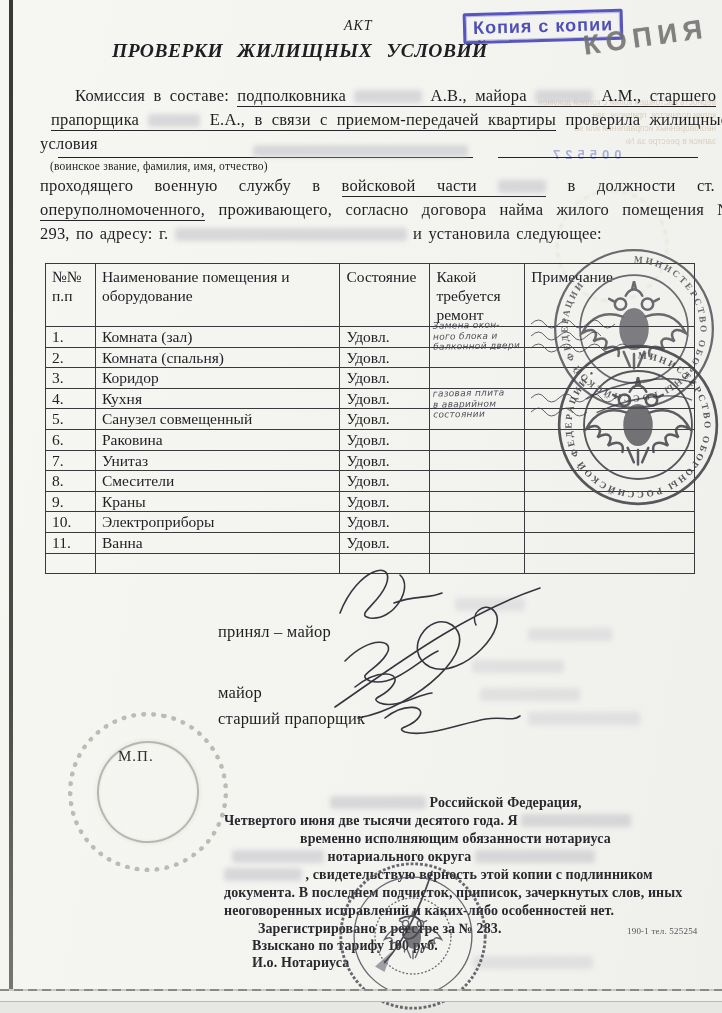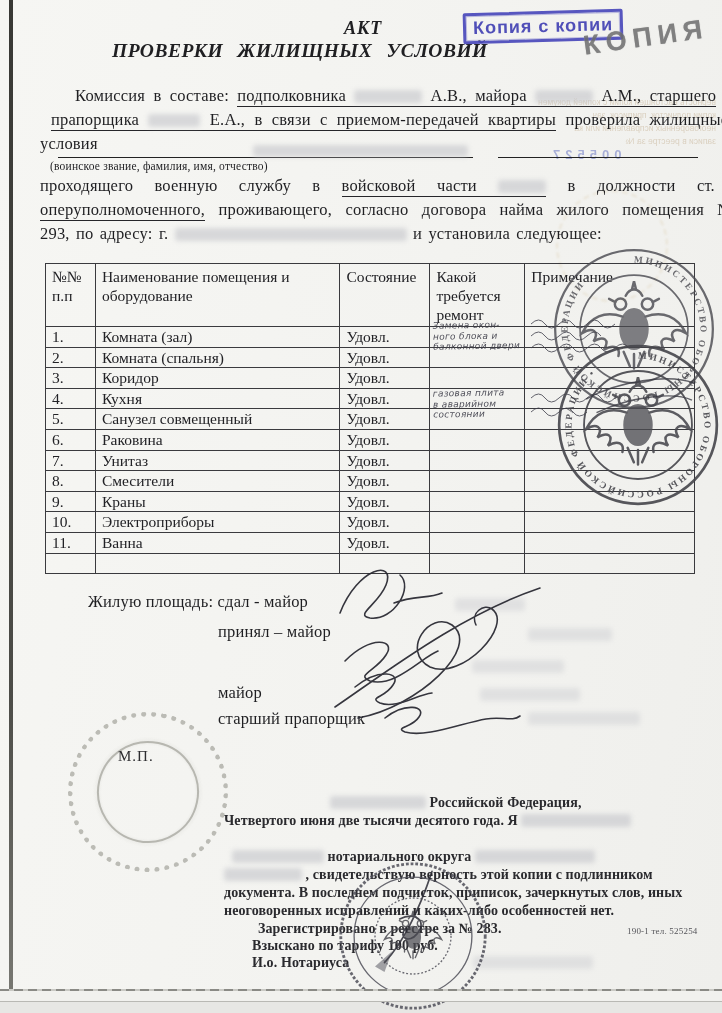--- a/index.html
+++ b/index.html
@@ -20,21 +20,21 @@
   .page-bottom-strip{position:absolute;left:0;top:991px;width:722px;height:11px;background:#f1f1ee;}
   .page-bottom-line2{position:absolute;left:0;top:1001px;width:722px;height:1px;background:#b9b9b4;}
 
   .t{position:absolute;white-space:nowrap;}
   .serif16{font-size:16.5px;letter-spacing:.2px;}
   .u{border-bottom:1.4px solid #26262a;padding-bottom:1px;}
   .blob{display:inline-block;height:13px;border-radius:3px;background:#c4c5ca;
     filter:blur(2.6px);opacity:.6;vertical-align:-2px;}
   .blob.faint{opacity:.3;background:#b9bac2;}
 
-  .title1{font-size:18px;font-weight:bold;font-style:italic;letter-spacing:1px;}
+  .title1{font-size:14px;font-weight:normal;font-style:italic;letter-spacing:1px;}
   .title2{font-size:19.5px;font-weight:bold;font-style:italic;letter-spacing:.5px;word-spacing:9px;}
 
   .stamp-copy2{
     position:absolute;left:463px;top:11px;transform:rotate(-1.6deg);
     color:#4342b4;border:3px solid #4a49bb;border-radius:2px;
     font-family:"Liberation Sans", sans-serif;font-weight:bold;font-size:18px;
     padding:2px 7px;letter-spacing:1px;opacity:.92;
     box-shadow:inset 0 0 0 1px rgba(74,73,187,.35);
   }
   .stamp-copy{
@@ -308,21 +308,20 @@
     <circle cx="80" cy="80" r="76" fill="none" stroke="#46464c" stroke-width="2.6"></circle>
     <circle cx="80" cy="80" r="52" fill="none" stroke="#46464c" stroke-width="1.8"></circle>
     <path id="ringB" d="M 80 16 A 64 64 0 1 1 79.9 16" fill="none"></path>
     <text font-size="9" font-weight="bold" fill="#46464c" letter-spacing="2.2">
       <textPath href="#ringB">МИНИСТЕРСТВО ОБОРОНЫ РОССИЙСКОЙ ФЕДЕРАЦИИ •</textPath>
     </text>
     <use href="#eagle" transform="translate(20,18) scale(1.0)"></use>
     <path d="M30,55 C60,38 110,30 135,40 M40,68 C75,52 115,48 132,56" stroke="#33333c" stroke-width="1.4" fill="none" opacity=".85"></path>
   </svg>
 
-  <div class="t serif16" style="left:88px;top:592px;">Жилую площадь: сдал - майор</div>
   <div class="t serif16" style="left:218px;top:622px;">принял – майор</div>
   <div class="t serif16" style="left:218px;top:683px;">майор</div>
   <div class="t serif16" style="left:218px;top:709px;">старший прапорщик</div>
 
   <span class="blob faint t" style="left:455px;top:598px;width:70px;"></span>
   <span class="blob faint t" style="left:528px;top:628px;width:84px;"></span>
   <span class="blob faint t" style="left:472px;top:660px;width:92px;"></span>
   <span class="blob faint t" style="left:480px;top:688px;width:100px;"></span>
   <span class="blob faint t" style="left:528px;top:712px;width:112px;"></span>
 
@@ -342,20 +341,21 @@
   <div class="t mp-label">М.П.</div>
 
   <div class="t notary" style="left:330px;top:795px;">
     <span class="blob" style="width:96px;"></span>
     <span>Российской Федерация,</span>
   </div>
   <div class="t notary" style="left:224px;top:813px;">
     <span>Четвертого июня две тысячи  десятого года.  Я</span>
     <span class="blob" style="width:110px;"></span>
   </div>
+  <div class="t notary" style="left:300px;top:831px;">временно    исполняющим    обязанности    нотариуса</div>
   <div class="t notary" style="left:224px;top:867px;">
     <span class="blob" style="width:78px;"></span>
     <span>, свидетельствую верность этой копии с подлинником</span>
   </div>
   <div class="t notary" style="left:232px;top:849px;">
     <span class="blob" style="width:92px;"></span>
     <span>нотариального        округа</span>
     <span class="blob" style="width:120px;"></span>
   </div>
   <div class="t notary" style="left:224px;top:885px;">документа. В последнем подчисток, приписок, зачеркнутых слов,  иных</div>

